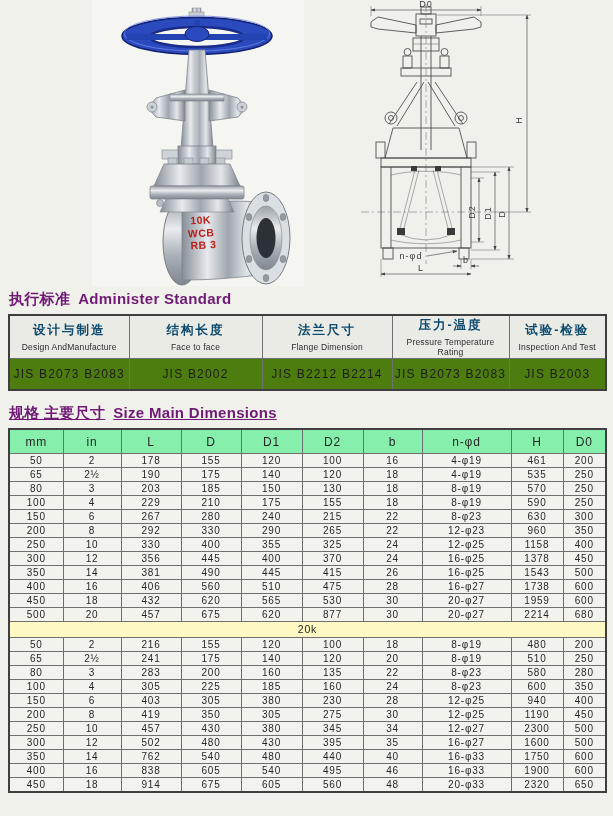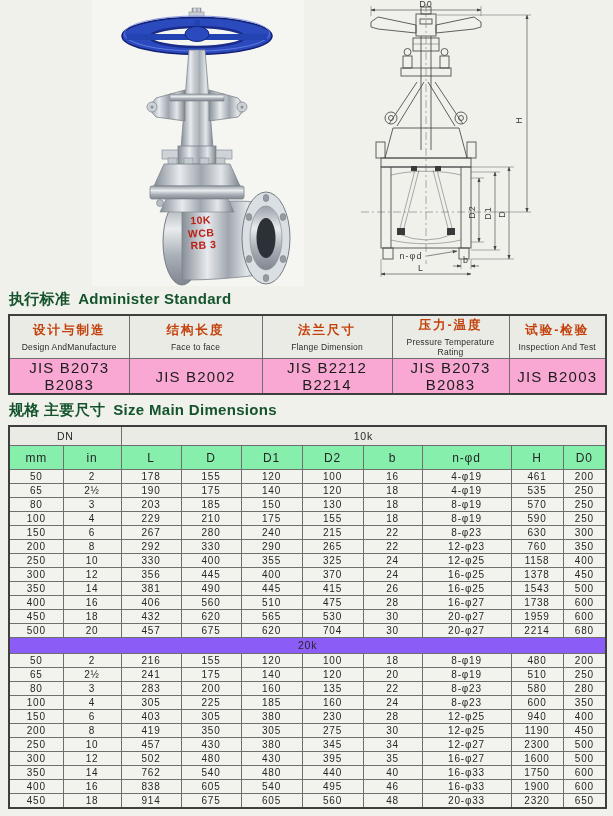--- a/index.html
+++ b/index.html
@@ -7,39 +7,39 @@
     width:613px;height:816px;overflow:hidden;
     background:#f0f1eb;
     font-family:"Liberation Sans","DejaVu Sans",sans-serif;
     color:#2e2e2e;
   }
   .top-figures{position:relative;height:287px;}
   .photo-svg{position:absolute;left:92px;top:0;}
   .drawing-svg{position:absolute;left:331px;top:0;}
   .sec-heading{
     margin:3px 0 5px 9px;font-size:15px;font-weight:bold;
-    color:#14532d;letter-spacing:.3px;white-space:nowrap;
+    color:#701a75;letter-spacing:.3px;white-space:nowrap;
   }
   .sec-heading .en{margin-left:8px;}
   table{border-collapse:collapse;table-layout:fixed;margin-left:8px;width:597px;}
   
   .std{border:2px solid #3f3f3f;}
   .std th,.std td{border:1px solid #6f6f6f;text-align:center;padding:0;}
   .std thead th{height:42px;background:#ebebe5;font-weight:normal;vertical-align:middle;}
-  .std .zh{font-size:12.5px;font-weight:bold;color:#c2410c;letter-spacing:2px;}
+  .std .zh{font-size:12.5px;font-weight:bold;color:#0c4a6e;letter-spacing:2px;}
   .std .en{font-size:8.5px;color:#2b2b2b;margin-top:3px;letter-spacing:.2px;}
-  .std tbody td{height:30px;font-size:15px;letter-spacing:1.2px;color:#1d1d1d;background:#f9a8d4;}
+  .std tbody td{height:30px;font-size:12px;letter-spacing:1.2px;color:#1d1d1d;background:#4d7c0f;}
   
   .dims{border:2px solid #3f3f3f;}
   .dims th,.dims td{border:1px solid #6f6f6f;text-align:center;padding:0;
     font-size:10px;color:#262626;letter-spacing:.8px;font-weight:normal;}
   .dims thead .h1 th{height:18px;background:#ebebe5;font-size:10.5px;}
   .dims thead .h2 th{height:23px;background:#86efac;font-size:12px;}
   .dims tbody td{height:13px;line-height:13px;background:#f3f3ee;}
-  .dims .band td{height:15px;line-height:15px;background:#8b5cf6;font-size:10.5px;}
+  .dims .band td{height:15px;line-height:15px;background:#fef9c3;font-size:10.5px;}
   svg text{font-family:"Liberation Sans","DejaVu Sans",sans-serif;}
   .dlabel{font-size:9px;fill:#3a3a3a;letter-spacing:1px;}
   .ln{fill:none;stroke:#4f4f4f;stroke-width:.9;}
   .thin{fill:none;stroke:#6d6d6d;stroke-width:.55;}
   .dim{fill:none;stroke:#565656;stroke-width:.7;}
   .mark{font-size:10.5px;font-weight:bold;fill:#bb2017;letter-spacing:.5px;}
 </style>
 </head>
 <body>
 
@@ -272,42 +272,38 @@
     <tr>
       <td>JIS B2073 B2083</td>
       <td>JIS B2002</td>
       <td>JIS B2212 B2214</td>
       <td>JIS B2073 B2083</td>
       <td>JIS B2003</td>
     </tr>
   </tbody>
 </table>
 
-<div class="sec-heading" style="margin-top:6px;">
+<div class="sec-heading" style="margin-top:13px;text-decoration:underline;">
   <span>规格 主要尺寸</span><span class="en">Size Main Dimensions</span>
 </div>
 
 <table class="dims">
   <colgroup>
     <col style="width:54px">
       <col style="width:58px">
       <col style="width:60px">
       <col style="width:60px">
     <col style="width:61px">
       <col style="width:61px">
       <col style="width:59px">
       <col style="width:89px">
     <col style="width:52px">
       <col style="width:43px">
   </colgroup>
   <thead>
-    <tr class="h1">
-      <th colspan="2">DN</th>
-      <th colspan="8">10k</th>
-    </tr>
     <tr class="h2">
       <th>mm</th>
       <th>in</th>
       <th>L</th>
       <th>D</th>
       <th>D1</th>
       <th>D2</th>
       <th>b</th>
       <th>n-φd</th>
       <th>H</th>
@@ -377,21 +373,21 @@
       </tr>
       <tr>
         <td>200</td>
         <td>8</td>
         <td>292</td>
         <td>330</td>
         <td>290</td>
         <td>265</td>
         <td>22</td>
         <td>12-φ23</td>
-        <td>760</td>
+        <td>960</td>
         <td>350</td>
       </tr>
       <tr>
         <td>250</td>
         <td>10</td>
         <td>330</td>
         <td>400</td>
         <td>355</td>
         <td>325</td>
         <td>24</td>
@@ -446,21 +442,21 @@
         <td>20-φ27</td>
         <td>1959</td>
         <td>600</td>
       </tr>
       <tr>
         <td>500</td>
         <td>20</td>
         <td>457</td>
         <td>675</td>
         <td>620</td>
-        <td>704</td>
+        <td>877</td>
         <td>30</td>
         <td>20-φ27</td>
         <td>2214</td>
         <td>680</td>
       </tr>
     </tbody>
   <tbody>
     <tr class="band">
       <td colspan="10">20k</td>
     </tr>

